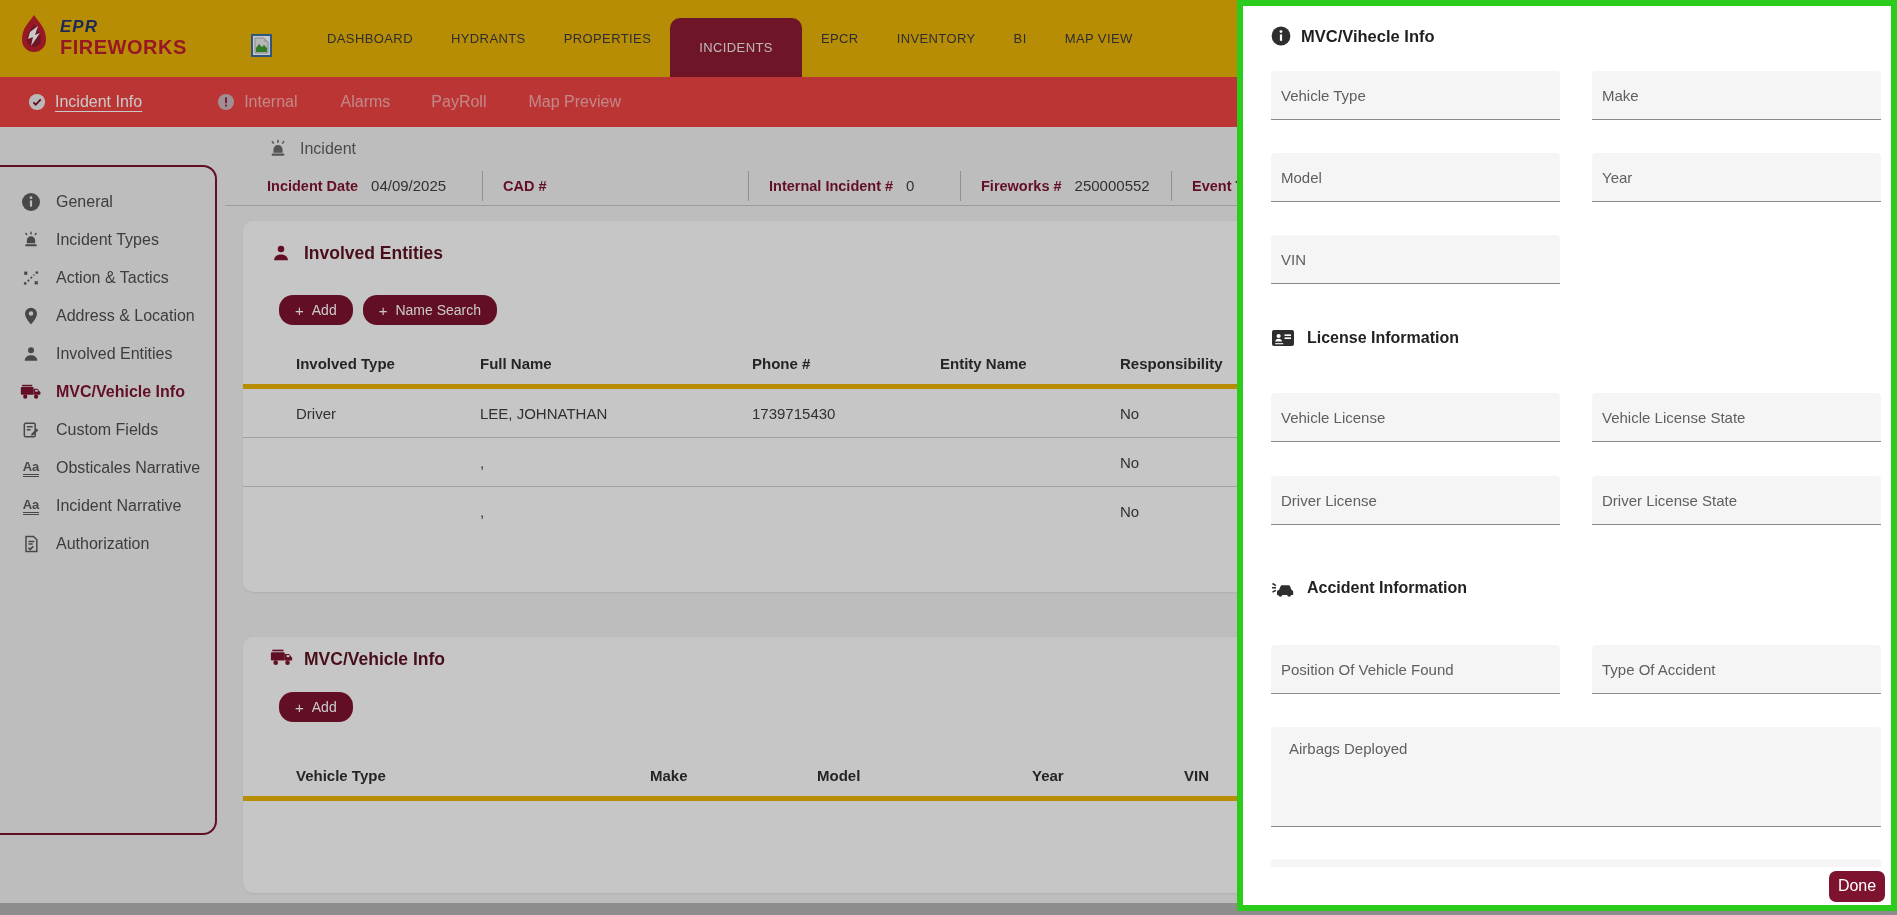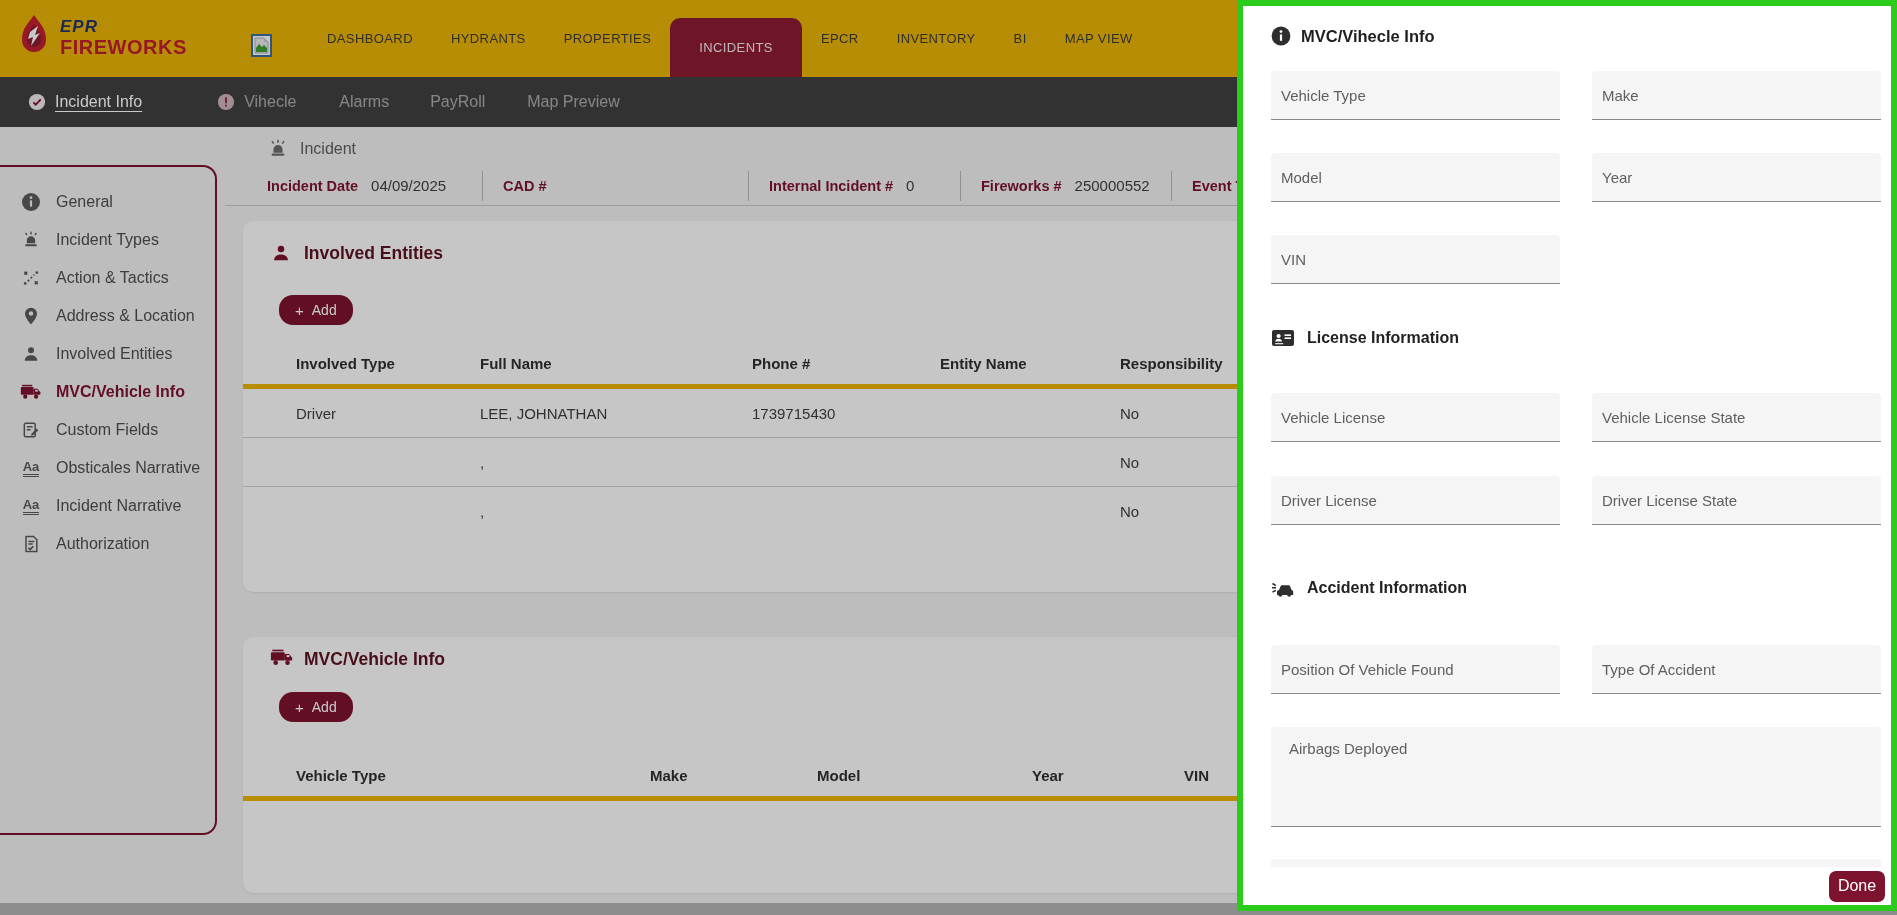--- a/index.html
+++ b/index.html
@@ -14,21 +14,21 @@
   .logo-text { display:flex; flex-direction:column; line-height:1; }
   .logo-epr { font-style:italic; font-weight:bold; font-size:17px; color:#25356b; letter-spacing:1px; }
   .logo-fw  { font-weight:bold; font-size:20px; color:#c01f2e; letter-spacing:.5px; margin-top:2px; }
   .broken-img { position:absolute; left:251px; top:34px; }
   .nav-items { position:absolute; left:308px; top:0; height:77px; display:flex; align-items:center; }
   .nav-item { padding:0 19px; font-size:13px; color:#3b3b3b; letter-spacing:.4px; cursor:pointer; white-space:nowrap; }
   .nav-item.tab-active { align-self:flex-end; height:59px; display:flex; align-items:center;
       background:#8c1d33; color:#f2e6e9; border-radius:10px 10px 0 0; padding:0 29px; }
 
   
-  .subnav { position:absolute; left:0; top:77px; width:1897px; height:50px; background:#404040;
+  .subnav { position:absolute; left:0; top:77px; width:1897px; height:50px; background:#ef4444;
       display:flex; align-items:center; }
   .subnav-item { display:flex; align-items:center; gap:9px; color:rgba(255,255,255,.55);
       font-size:16px; cursor:pointer; }
   .subnav-item .si { width:18px; height:18px; flex:0 0 auto; }
   .subnav-item.active { color:#ffffff; }
   .subnav-item.active .lbl { text-decoration:underline; text-underline-offset:4px; }
   .sn-0 { margin-left:28px; } .sn-1 { margin-left:75px; } .sn-2 { margin-left:43px; }
   .sn-3 { margin-left:41px; } .sn-4 { margin-left:42px; }
 
   
@@ -58,21 +58,21 @@
   
   .card { position:absolute; left:243px; width:1377px; background:#fcfcfc; border-radius:10px;
       box-shadow:0 1px 2px rgba(0,0,0,.08); }
   .card-involved { top:221px; height:371px; }
   .card-mvc { top:637px; height:256px; }
   .card-title { display:flex; align-items:center; gap:12px; padding:0 0 0 27px;
       font-size:17.5px; font-weight:bold; color:#5c1322; }
   .card-involved .card-title { padding-top:21px; }
   .card-mvc .card-title { padding-top:11px; }
   .card-title .ic { width:22px; height:22px; color:#7d132e; }
-  .btn-row { display:flex; gap:20px; padding-left:36px;justify-content:space-between; }
+  .btn-row { display:flex; gap:10px; padding-left:36px; }
   .card-involved .btn-row { margin-top:31px; }
   .card-mvc .btn-row { margin-top:22px; }
   .btn-maroon { background:#7d132e; color:#fff; border:none; border-radius:14px; height:30px;
       padding:0 16px; font-size:14px; font-family:inherit; display:inline-flex; align-items:center; gap:8px; cursor:pointer; }
   .btn-maroon .plus::before { content:"+"; font-size:15px; }
 
   .tbl-head { display:grid; font-size:15px; font-weight:bold; color:#2f2f2f;
       padding-left:53px; padding-bottom:12px; border-bottom:5px solid #eab308; margin-right:24px; }
   .card-involved .tbl-head { margin-top:30px; grid-template-columns:184px 272px 188px 180px 1fr; }
   .card-mvc .tbl-head { margin-top:45px; grid-template-columns:354px 167px 215px 152px 1fr; }
@@ -163,21 +163,21 @@
       <span class="lbl">Incident Info</span>
     </div>
     <div class="subnav-item sn-1">
       <span class="si">
         <svg viewBox="0 0 20 20" width="18" height="18">
           <circle cx="10" cy="10" r="9" fill="#cdb3ba"></circle>
           <rect x="9.1" y="4.8" width="1.8" height="6.6" fill="#7d132e"></rect>
           <rect x="9.1" y="13" width="1.8" height="2" fill="#7d132e"></rect>
         </svg>
       </span>
-      <span class="lbl">Vihecle</span>
+      <span class="lbl">Internal</span>
     </div>
     <div class="subnav-item sn-2">
       <span class="lbl">Alarms</span>
     </div>
     <div class="subnav-item sn-3">
       <span class="lbl">PayRoll</span>
     </div>
     <div class="subnav-item sn-4">
       <span class="lbl">Map Preview</span>
     </div>

